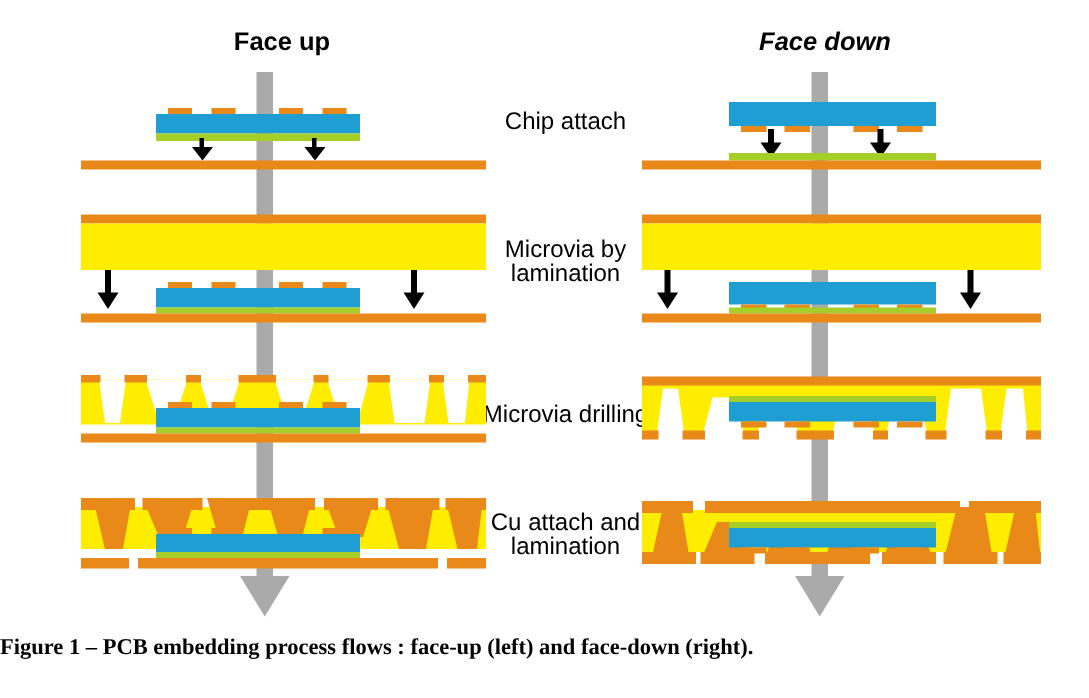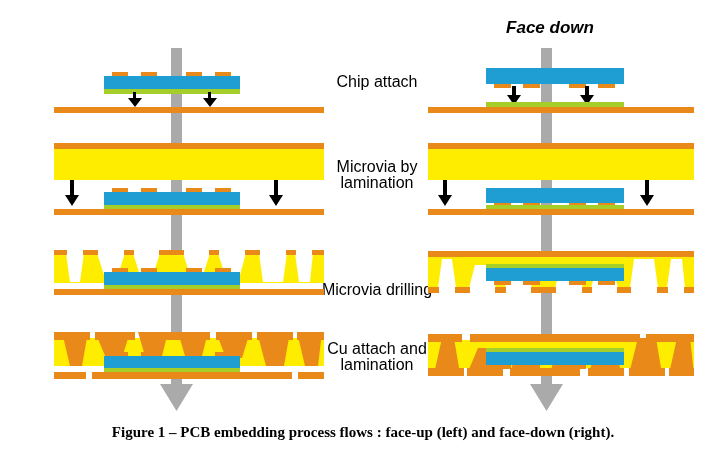--- a/index.html
+++ b/index.html
@@ -20,39 +20,39 @@
   #title-right{left:450px;top:18px;width:200px;font-style:italic;}
   .step-label{
     position:absolute;
     font-family:"Liberation Sans", sans-serif;
     font-size:16px;color:#000;
     text-align:center;line-height:1.25;
     width:130px;left:312px;
   }
   #caption{
     position:absolute;left:0;right:0;top:424px;
-    text-align:center;
     font-family:"Liberation Serif", serif;
     font-weight:bold;font-size:15px;color:#000;
   }
 </style>
 </head>
 <body>
 
 <div id="figure-root">
 
+  <div class="col-title" id="title-left">Face up</div>
 
   <div class="col-title" id="title-right">Face down</div>
 
   <div class="step-label" style="top:72px;">Chip attach</div>
 
   <div class="step-label" style="top:157px;">Microvia by</div>
   <div class="step-label" style="top:173px;">lamination</div>
 
-  <div class="step-label" style="top:280px;">Microvia drilling</div>
+  <div class="step-label" style="top:267px;">Microvia drilling</div>
 
   <div class="step-label" style="top:339px;">Cu attach and</div>
   <div class="step-label" style="top:355px;">lamination</div>
 
   <svg id="diagram-svg" width="726" height="420" viewBox="0 0 726 420" style="position:absolute;left:0;top:0;">
 
     <g>
       <rect x="171" y="48" width="11" height="338" fill="#aaaaaa"></rect>
       <polygon points="160,384 193,384 176.5,411" fill="#aaaaaa"></polygon>
     </g>

